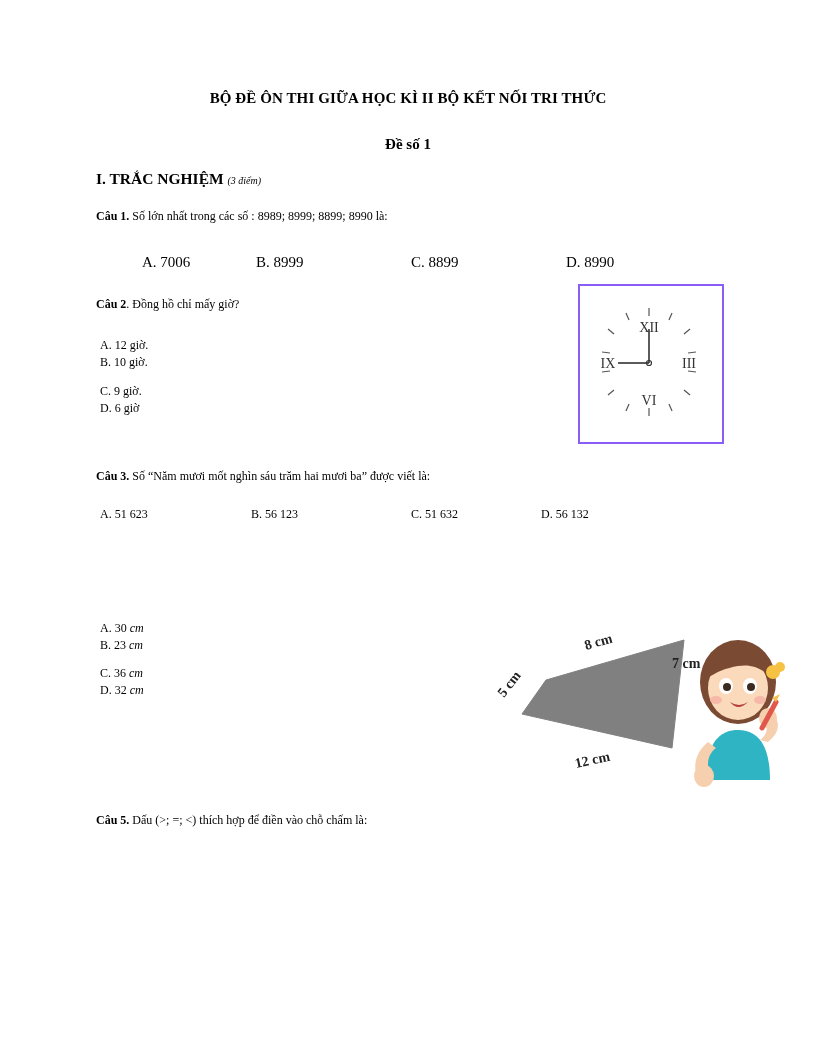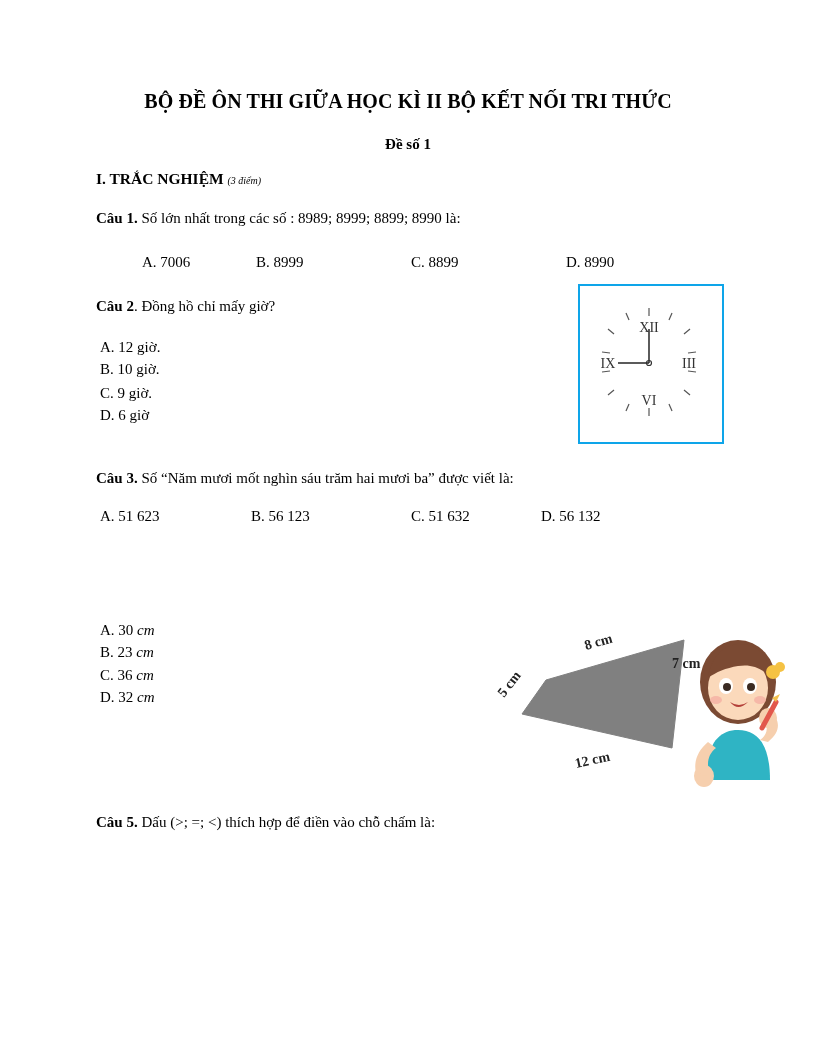--- a/index.html
+++ b/index.html
@@ -22,21 +22,21 @@
     height: 1056px;
     padding: 0;
   }
   .doc-title {
     position: absolute;
     left: 96px;
     top: 90px;
     width: 624px;
     text-align: center;
     font-weight: bold;
-    font-size: 20px;
+    font-size: 15px;
     letter-spacing: 0.1px;
   }
   .doc-subtitle {
     position: absolute;
     left: 96px;
     top: 136px;
     width: 624px;
     text-align: center;
     font-weight: bold;
     font-size: 15px;
@@ -49,21 +49,21 @@
     font-weight: bold;
   }
   .section-heading .pts {
     font-weight: normal;
     font-style: italic;
     font-size: 10px;
   }
 
   .q {
     position: absolute;
-    font-size: 15px;
+    font-size: 12px;
     line-height: 1.45;
   }
   .q b { font-weight: bold; }
 
   .q1      { left: 96px; top: 208px; width: 640px; }
   .q1-opts { left: 96px; top: 252px; width: 640px; font-size: 15px; }
   .q2      { left: 96px; top: 296px; width: 460px; }
   .q2-a    { left: 100px; top: 337px; width: 440px; }
   .q2-b    { left: 100px; top: 383px; width: 440px; }
   .q3      { left: 96px; top: 468px; width: 640px; }
@@ -91,21 +91,21 @@
 
   .unit { font-style: italic; margin-top: 16px; }
 
   
   .clock-wrap {
     position: absolute;
     left: 578px;
     top: 284px;
     width: 142px;
     height: 156px;
-    border: 2px solid #0ea5e9;
+    border: 2px solid #8b5cf6;
     background: #fff;
   }
 
   
   .figure-wrap {
     position: absolute;
     left: 486px;
     top: 608px;
     width: 250px;
     height: 190px;

